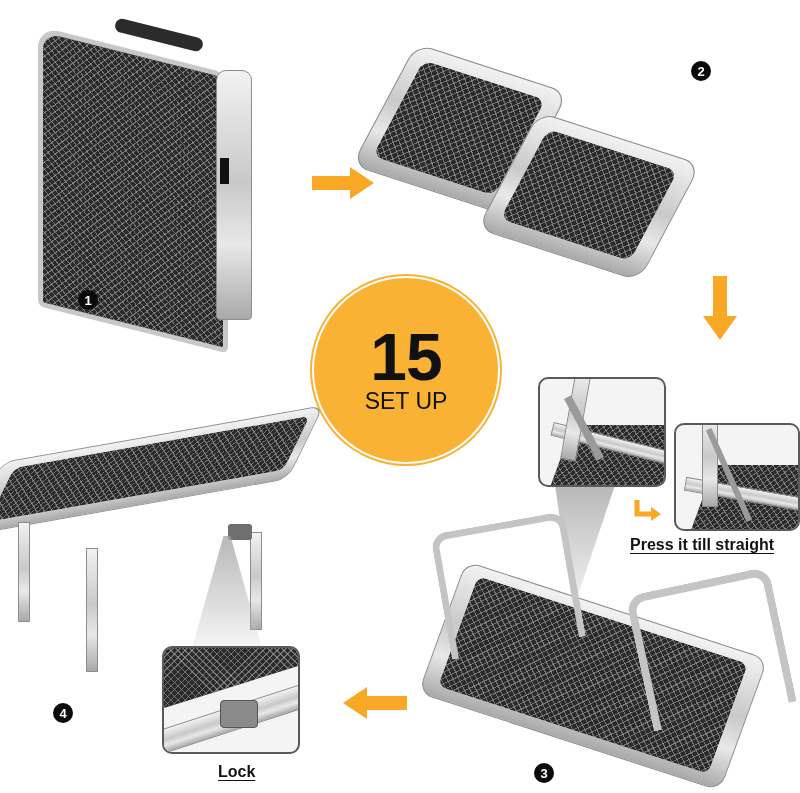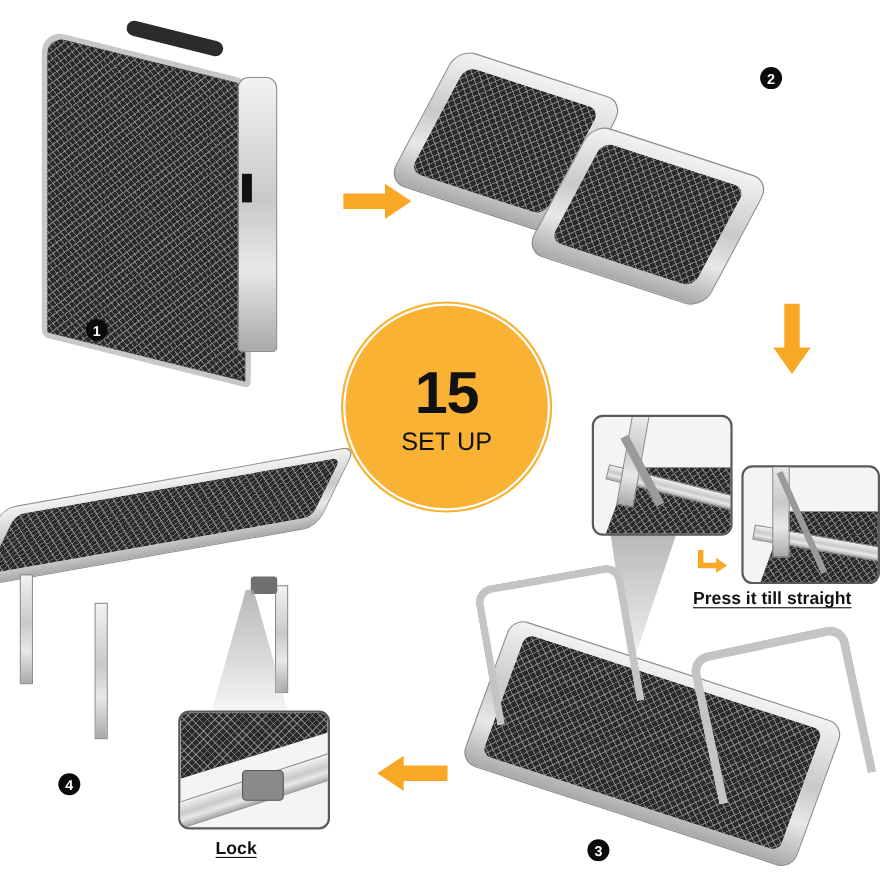--- a/index.html
+++ b/index.html
@@ -26,21 +26,21 @@
     font-family: "Liberation Sans", sans-serif;
   }
 
   
   .badge-circle {
     position: absolute; left: 314px; top: 278px; width: 184px; height: 184px; border-radius: 50%;
     background: #f9b234; box-shadow: 0 0 0 2px #fff, 0 0 0 4px #f9b234;
     display: flex; flex-direction: column; align-items: center; justify-content: center;
     color: #111;
   }
-  .badge-number { font-size: 54px; font-weight: 700; line-height: 62px; letter-spacing: -1px; font-family: "Liberation Sans", sans-serif; }
+  .badge-number { font-size: 66px; font-weight: 700; line-height: 62px; letter-spacing: -1px; font-family: "Liberation Sans", sans-serif; }
   .badge-line { font-size: 23px; line-height: 26px; font-family: "Liberation Sans", sans-serif; }
 
   .arrow { position: absolute; }
 
   .caption {
     position: absolute; font-weight: 700; color: #111; text-decoration: underline;
     text-underline-offset: 3px; font-family: "Liberation Sans", sans-serif;
   }
 
   .inset {
@@ -127,15 +127,15 @@
 </div>
 
 <div class="spotlight" style="left:192px; top:536px; width:70px; height:112px; clip-path:polygon(45% 0,55% 0,100% 100%,0 100%);"></div>
 
 <div class="inset" style="left:162px; top:646px; width:134px; height:104px;">
   <div class="abs mesh" style="left:0; top:0; width:134px; height:60px; clip-path:polygon(0 0,100% 0,100% 30%,0 100%);"></div>
   <div class="abs alu" style="left:-10px; top:58px; width:160px; height:22px; transform:rotate(-18deg);"></div>
   <div class="abs" style="left:56px; top:52px; width:36px; height:26px; background:#8a8a8a; border:1px solid #555; border-radius:4px;"></div>
 </div>
 
-<div class="caption" style="left:196px; top:763px; font-size:16px;">Lock</div>
+<div class="caption" style="left:218px; top:763px; font-size:16px;">Lock</div>
 
 <div class="step-badge" style="left:53px; top:703px;">4</div>
 
 </body></html>

